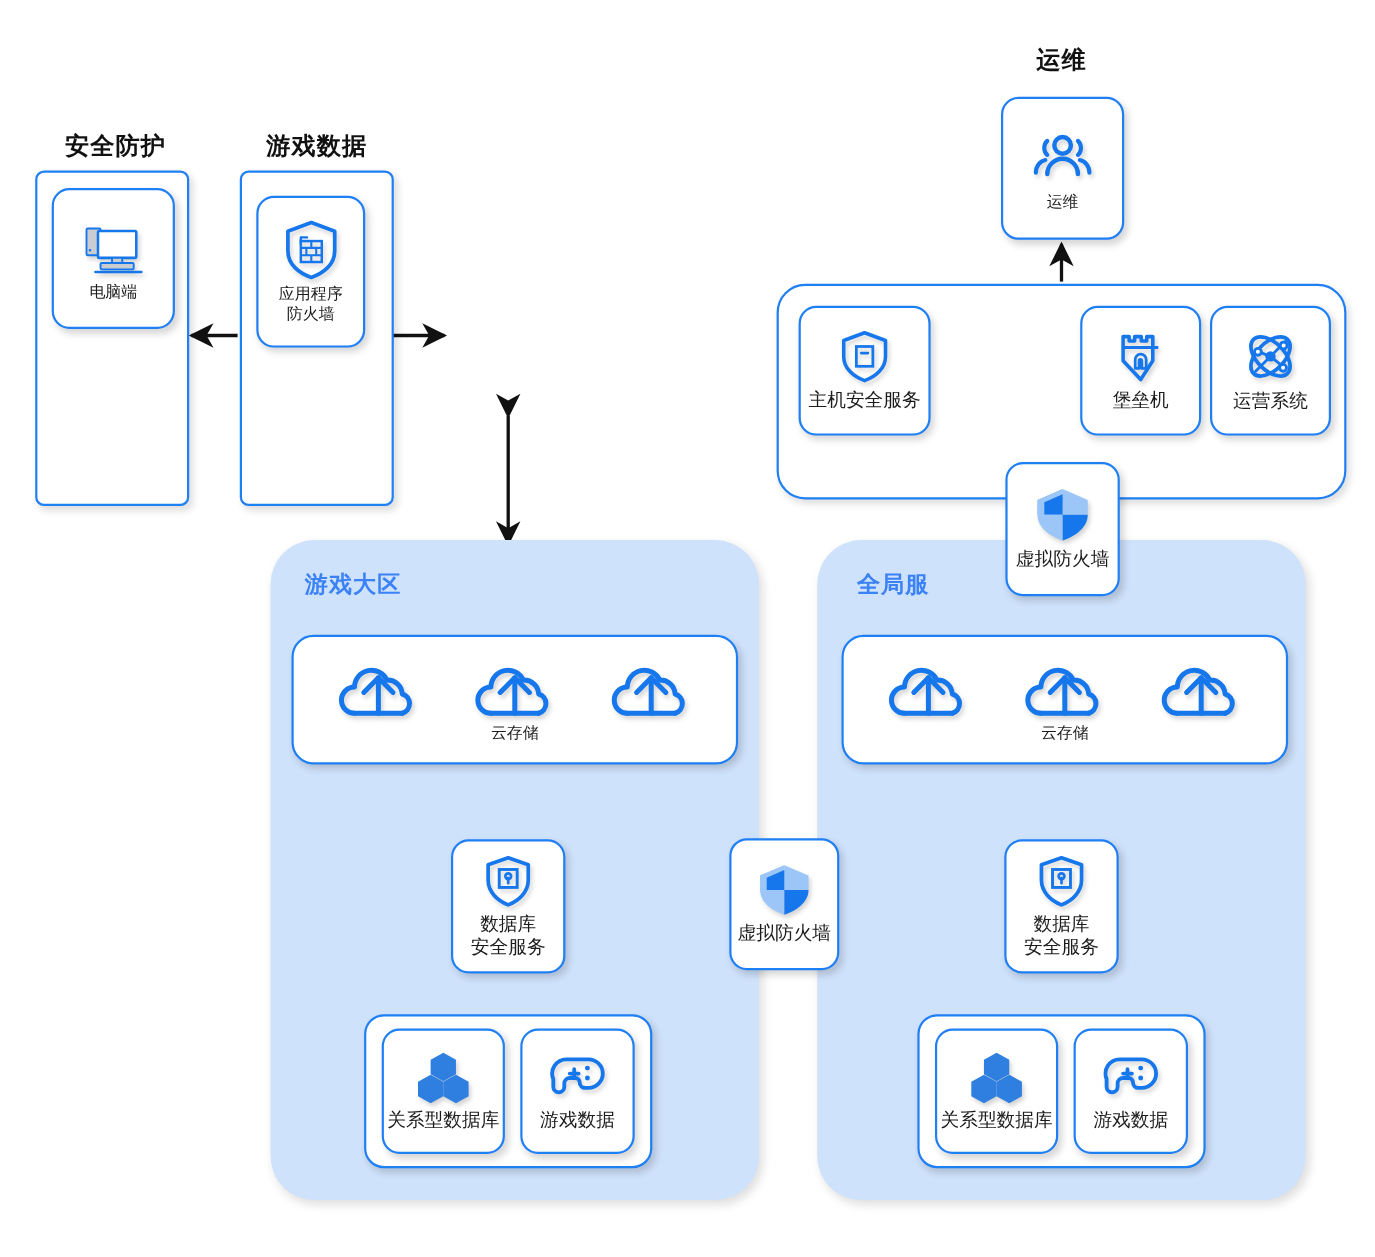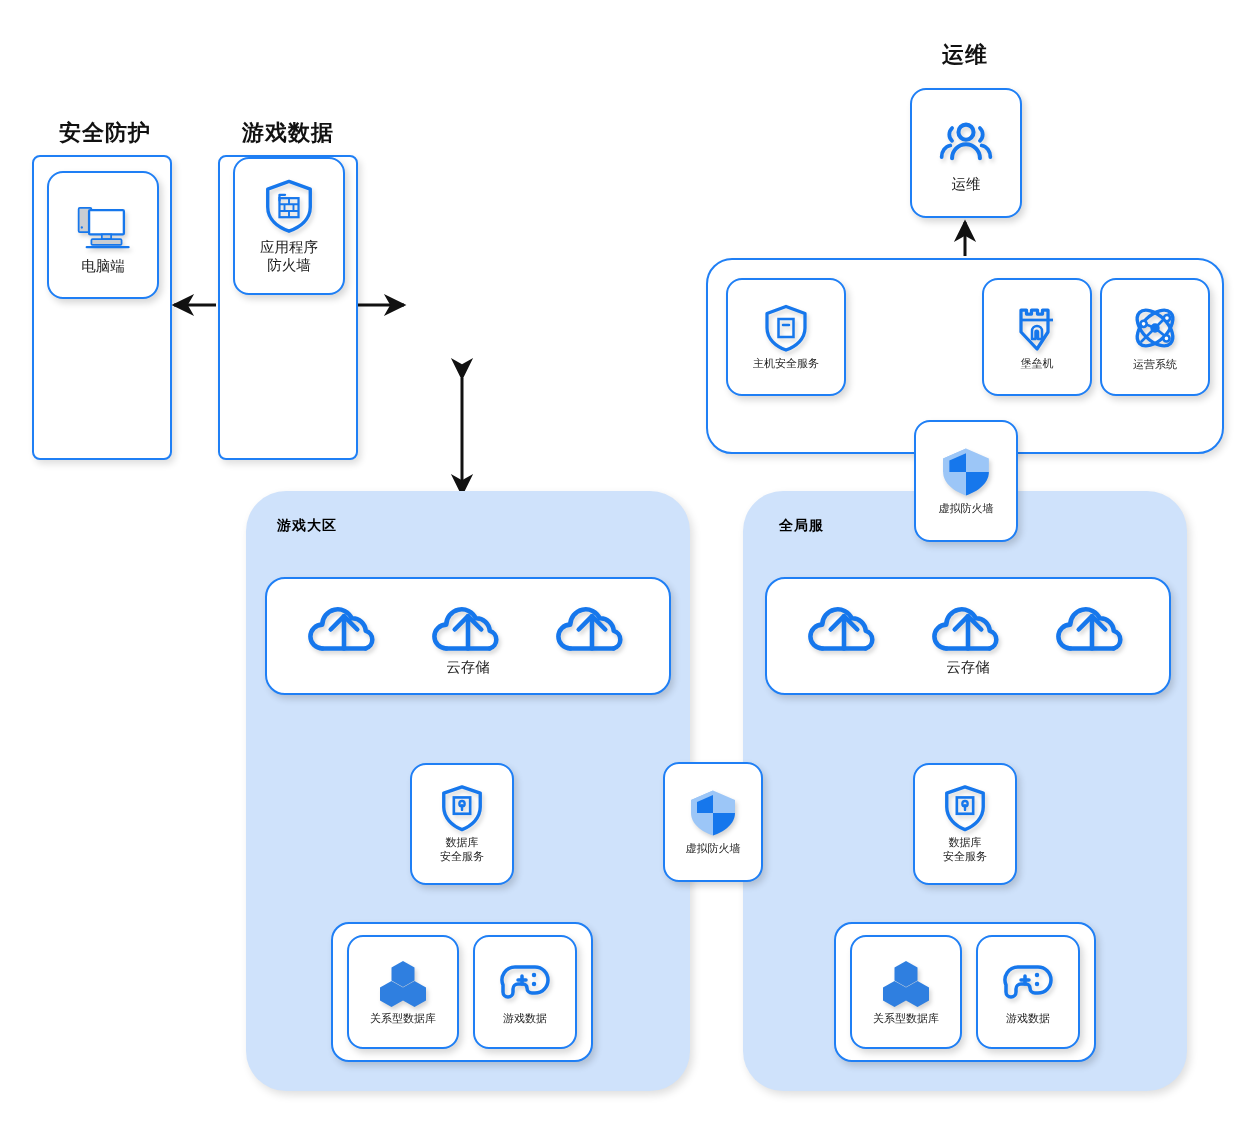--- a/index.html
+++ b/index.html
@@ -35,22 +35,22 @@
   }
   
   .zone-panel{
     background:#cfe2fb;
     border-radius:40px;
     box-shadow:3px 4px 9px rgba(0,0,0,.13);
   }
   .zone-title{
     position:absolute;
     font-weight:bold;
-    font-size:14px;
-    color:#000000;
+    font-size:21px;
+    color:#3b82f6;
     letter-spacing:1px;
     white-space:nowrap;
   }
 
   
   .card{
     background:#ffffff;
     border:2.5px solid #1f7ff5;
     border-radius:16px;
     box-shadow:3px 4px 7px rgba(0,0,0,.16);
@@ -65,21 +65,21 @@
     filter:drop-shadow(2px 3px 2px rgba(0,0,0,.17));
   }
   .card .lbl{
     font-size:14.5px;
     color:#1c1c1c;
     line-height:1.25;
     text-align:center;
     margin-top:4px;
     white-space:pre-line;
   }
-  .card .lbl.sm{font-size:11px;}
+  .card .lbl.sm{font-size:17px;}
 
   
   .arrow-svg{position:absolute;overflow:visible;}
 </style>
 </head>
 <body>
 
 <div id="stage">
 
   <svg width="0" height="0" style="position:absolute" aria-hidden="true">
@@ -273,21 +273,21 @@
       <svg class="ico" width="64" height="58" viewBox="0 0 100 100">
           <use href="#ic-desktop"></use>
         </svg>
       <div class="lbl">电脑端</div>
     </div>
   </div>
 
   <div class="abs group-title" style="left:218px;top:118px;width:140px">游戏数据</div>
 
   <div class="abs outline-box" style="left:218px;top:155px;width:140px;height:305px">
-    <div class="card" style="position:absolute;left:13px;top:0;width:112px;height:138px">
+    <div class="card" style="position:absolute;left:13px;top:21px;width:99px;height:138px">
       <svg class="ico" width="56" height="56" viewBox="0 0 100 100">
           <use href="#ic-waf"></use>
         </svg>
       <div class="lbl">应用程序
 防火墙</div>
     </div>
   </div>
 
 
   <div class="abs group-title" style="left:895px;top:40px;width:140px">运维</div>

